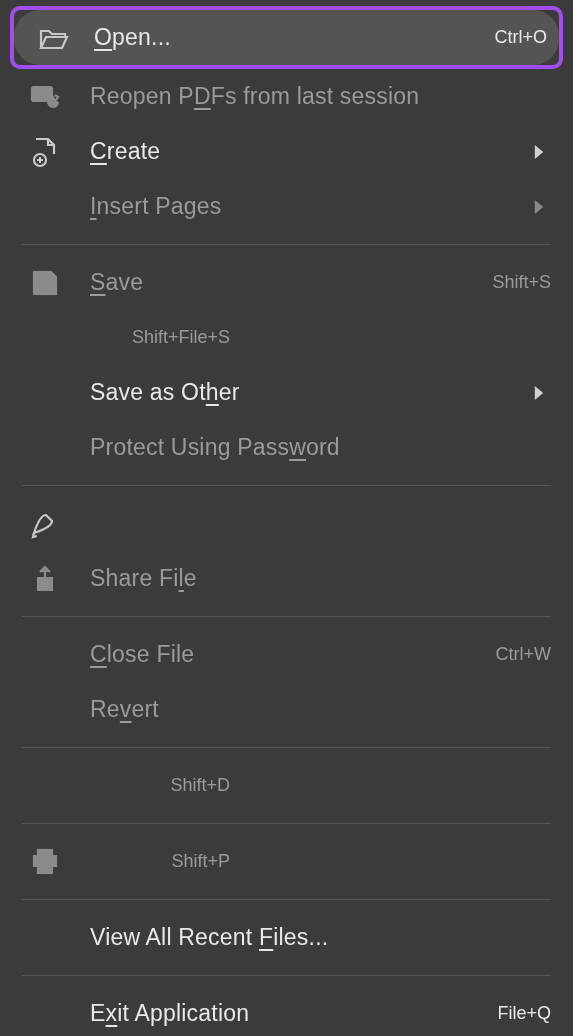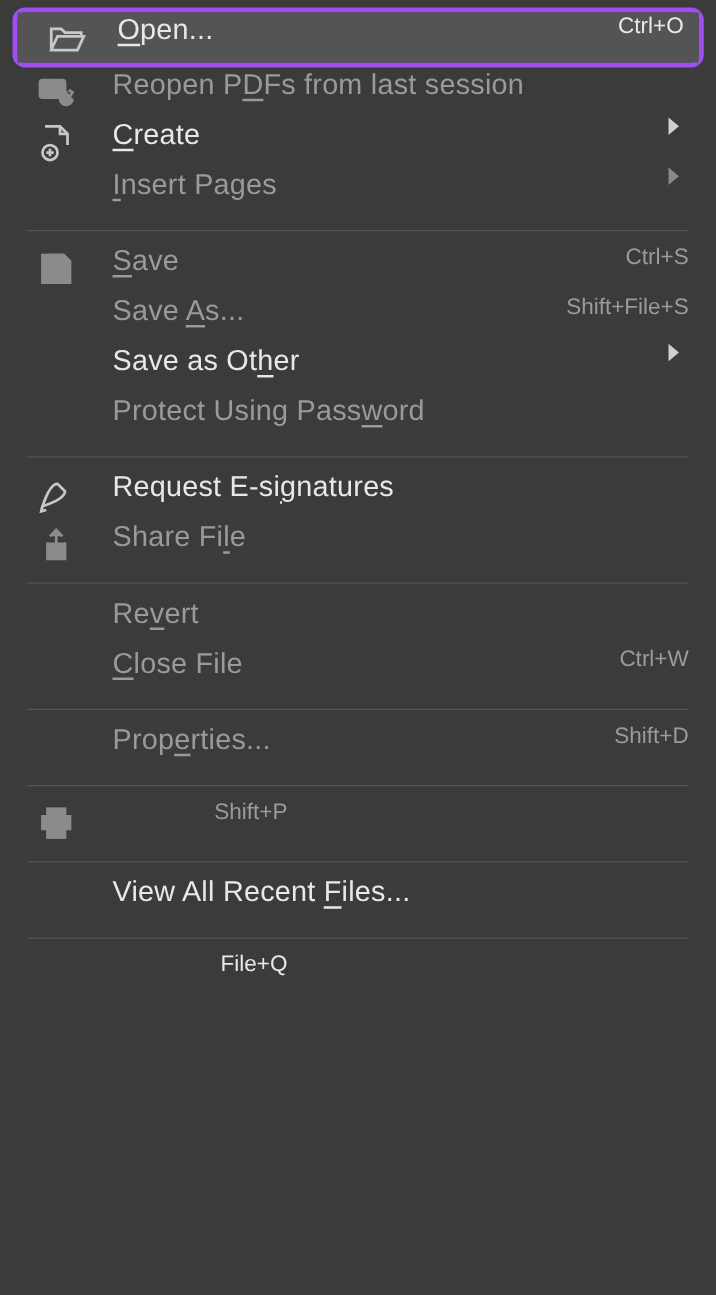--- a/index.html
+++ b/index.html
@@ -12,24 +12,26 @@
     color: #e8e8e8;
     overflow: hidden;
   }
   .menu {
     width: 100%;
     box-sizing: border-box;
     padding-top: 2px;
   }
   .item {
     display: flex;
-    height: 40px;
+    align-items: center;
+    height: 55px;
     padding: 0 22px 0 0;
     box-sizing: border-box;
     position: relative;
+    border-radius: 26px;
   }
   .highlighted-wrap {
     border: 4px solid #a14ef0;
     border-radius: 10px;
     margin: 4px 10px 0 10px;
   }
   .highlighted-wrap .item {
     background: #545454;
     padding-right: 12px;
   }
@@ -149,26 +151,25 @@
 
   <div class="item disabled">
     <span class="icon-slot">
       <svg class="icon-svg" viewBox="0 0 32 32">
           <path d="M5 5 h17 l5 5 v17 H5 Z"></path>
           <rect x="10" y="5" width="10" height="7"></rect>
           <rect x="9" y="18" width="14" height="9"></rect>
         </svg>
     </span>
     <span class="label"><span class="mn">S</span>ave</span>
-    <span class="shortcut">Ctrl+S</span>
-  </div>
-
-  <div class="item disabled">
-    <span class="icon-slot"></span>
-    <span class="label">Save <span class="mn">A</span>s...</span>
+    <span class="shortcut">Shift+S</span>
+  </div>
+
+  <div class="item disabled">
+    <span class="icon-slot"></span>
     <span class="shortcut">Shift+File+S</span>
   </div>
 
   <div class="item">
     <span class="icon-slot"></span>
     <span class="label">Save as Ot<span class="mn">h</span>er</span>
     <span class="chevron">
         <svg class="chev-svg" viewBox="0 0 10 10">
           <path d="M2 0 L8 5 L2 10 Z"></path>
         </svg>
@@ -184,54 +185,52 @@
 
   <div class="sep"></div>
 
   <div class="item">
     <span class="icon-slot">
       <svg class="icon-svg" viewBox="0 0 32 32">
           <path d="M5 25 c4 -12 8 -18 12 -18 l6 6 c0 4 -6 8 -18 12 Z"></path>
           <path d="M5 25 l-1 4 l4 -1"></path>
         </svg>
     </span>
-    <span class="label">Request E-si<span class="mn">g</span>natures</span>
     <span class="shortcut"></span>
   </div>
 
   <div class="item disabled">
     <span class="icon-slot">
       <svg class="icon-svg" viewBox="0 0 32 32">
           <path d="M9 14 v13 h14 v-13"></path>
           <path d="M16 4 v14 M11 9 l5 -5 l5 5"></path>
         </svg>
     </span>
     <span class="label">Share Fi<span class="mn">l</span>e</span>
     <span class="shortcut"></span>
   </div>
 
   <div class="sep"></div>
 
   <div class="item disabled">
     <span class="icon-slot"></span>
-    <span class="label">Re<span class="mn">v</span>ert</span>
-    <span class="shortcut"></span>
-  </div>
-
-  <div class="item disabled">
-    <span class="icon-slot"></span>
     <span class="label"><span class="mn">C</span>lose File</span>
     <span class="shortcut">Ctrl+W</span>
   </div>
 
-  <div class="sep"></div>
-
-  <div class="item disabled">
-    <span class="icon-slot"></span>
-    <span class="label">Prop<span class="mn">e</span>rties...</span>
+  <div class="item disabled">
+    <span class="icon-slot"></span>
+    <span class="label">Re<span class="mn">v</span>ert</span>
+    <span class="shortcut"></span>
+  </div>
+
+  <div class="sep"></div>
+
+  <div class="item disabled">
+    <span class="icon-slot"></span>
     <span class="shortcut">Shift+D</span>
   </div>
 
   <div class="sep"></div>
 
   <div class="item disabled">
     <span class="icon-slot">
       <svg class="icon-svg" viewBox="0 0 32 32">
           <rect x="9" y="4" width="14" height="6"></rect>
           <path d="M5 10 h22 v10 h-22 Z"></path>
@@ -246,16 +245,17 @@
   <div class="item">
     <span class="icon-slot"></span>
     <span class="label">View All Recent <span class="mn">F</span>iles...</span>
     <span class="shortcut"></span>
   </div>
 
   <div class="sep"></div>
 
   <div class="item">
     <span class="icon-slot"></span>
+    <span class="label">E<span class="mn">x</span>it Application</span>
     <span class="shortcut">File+Q</span>
   </div>
 
 </div>
 
 </body></html>

